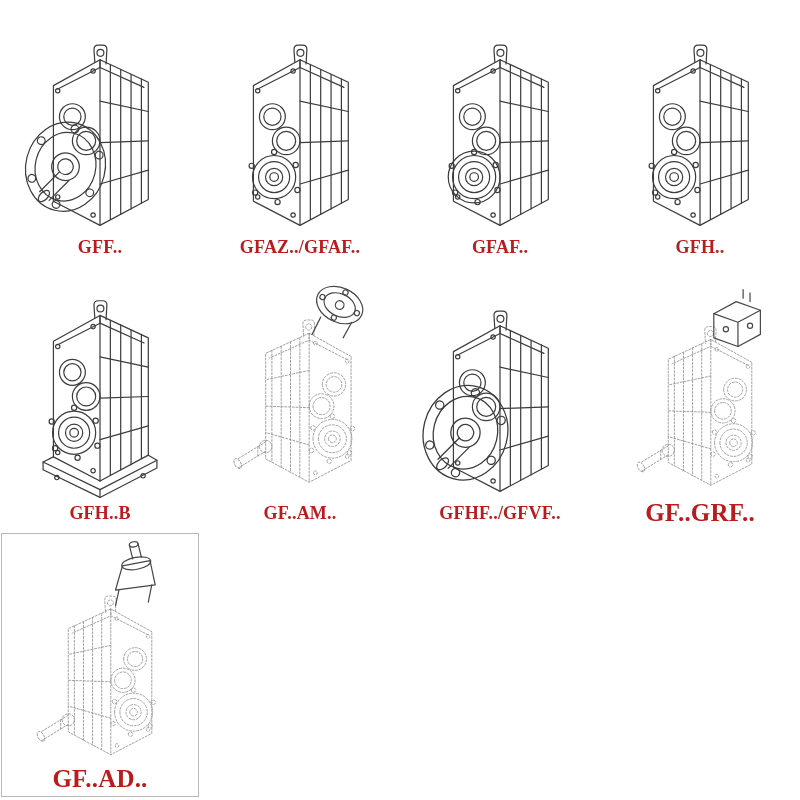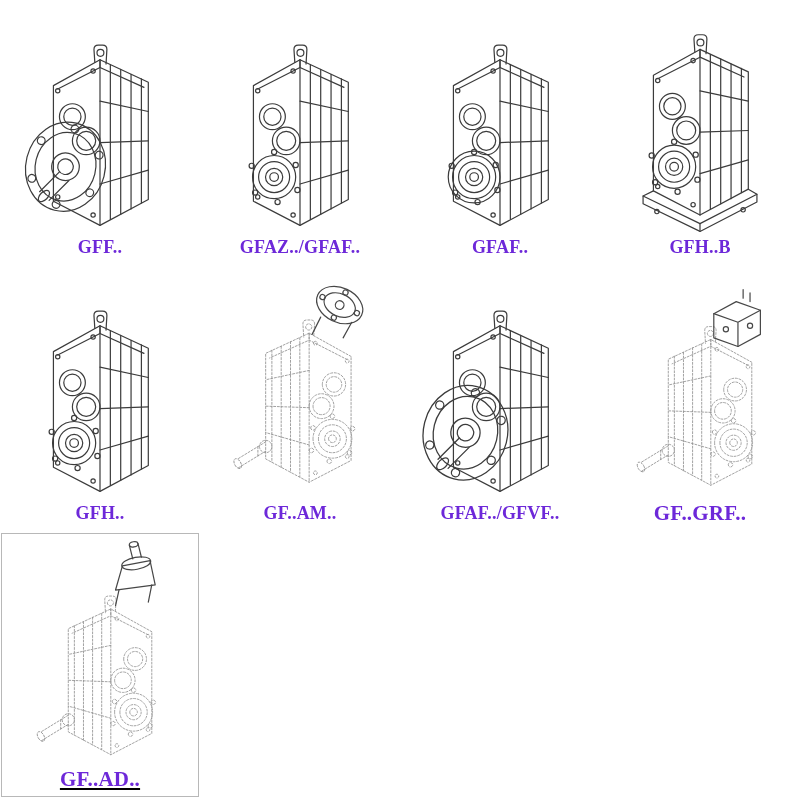--- a/index.html
+++ b/index.html
@@ -12,28 +12,28 @@
     grid-template-columns:repeat(4, 200px);
     grid-template-rows:repeat(3, 266px);
     width:800px; height:800px;
   }
   figure.cell {
     margin:0; padding:0 2px 6px 2px;
     display:flex; flex-direction:column;
     align-items:center; justify-content:flex-end;
     box-sizing:border-box;
   }
-  figure.cell.bordered { outline:1px solid #b8b8b8; outline-offset:-2px;text-decoration:underline; }
+  figure.cell.bordered { outline:1px solid #b8b8b8; outline-offset:-2px; }
   svg.drawing { width:194px; height:226px; display:block; }
   figcaption.cap {
     font-weight:bold; font-size:18px; line-height:26px;
-    letter-spacing:0.2px; color:#6d28d9; white-space:nowrap;
+    letter-spacing:0.2px; color:#b91c1c; white-space:nowrap;
     text-align:left;
   }
-  figcaption.cap.lg { font-size:21px; }
+  figcaption.cap.lg { font-size:25px; }
   
   .ink {
     stroke:#3c3c3c; fill:none; stroke-width:1.4;
     stroke-linecap:round; stroke-linejoin:round;
   }
   .phantom {
     stroke:#909090; fill:none; stroke-width:1.1;
     stroke-dasharray:2.6 2.2; stroke-linecap:round; stroke-linejoin:round;
   }
   .attach {
@@ -211,40 +211,40 @@
       </g>
         </g>
     </svg>
     <figcaption class="cap">GFAF..</figcaption>
   </figure>
 
 
   <figure class="cell">
     <svg class="drawing" viewBox="0 -12 200 262">
       <g class="ink">
+          <g transform="translate(4,14)">
+        <use href="#sym-housing"></use>
+        <use href="#sym-bearing"></use>
+      </g>
+        </g>
+    </svg>
+    <figcaption class="cap">GFH..</figcaption>
+  </figure>
+
+  <figure class="cell">
+    <svg class="drawing" viewBox="0 -12 200 262">
+      <g class="ink">
           <g transform="translate(4,2)">
         <use href="#sym-housing"></use>
         <use href="#sym-bearing"></use>
         <use href="#sym-foot"></use>
       </g>
         </g>
     </svg>
     <figcaption class="cap">GFH..B</figcaption>
-  </figure>
-
-  <figure class="cell">
-    <svg class="drawing" viewBox="0 -12 200 262">
-      <g class="ink">
-          <g transform="translate(4,14)">
-        <use href="#sym-housing"></use>
-        <use href="#sym-bearing"></use>
-      </g>
-        </g>
-    </svg>
-    <figcaption class="cap">GFH..</figcaption>
   </figure>
 
   <figure class="cell">
     <svg class="drawing" viewBox="0 -12 200 262">
       <g class="phantom">
         <g transform="translate(197,26) scale(-0.9,0.9)">
           <use href="#sym-housing"></use>
           <use href="#sym-bearing"></use>
           <use href="#sym-outshaft"></use>
         </g>
@@ -259,21 +259,21 @@
 
   <figure class="cell">
     <svg class="drawing" viewBox="0 -12 200 262">
       <g class="ink">
           <g transform="translate(4,14)">
         <use href="#sym-housing"></use>
         <use href="#sym-flange" transform="translate(-3.4,-9.5) scale(1.06)"></use>
       </g>
         </g>
     </svg>
-    <figcaption class="cap">GFAF../GFVF..</figcaption>
+    <figcaption class="cap">GFHF../GFVF..</figcaption>
   </figure>
 
 
   <figure class="cell">
     <svg class="drawing" viewBox="0 -12 200 262">
       <g class="phantom">
         <g transform="translate(197,34) scale(-0.88,0.88)">
           <use href="#sym-housing"></use>
           <use href="#sym-bearing"></use>
           <use href="#sym-outshaft"></use>

